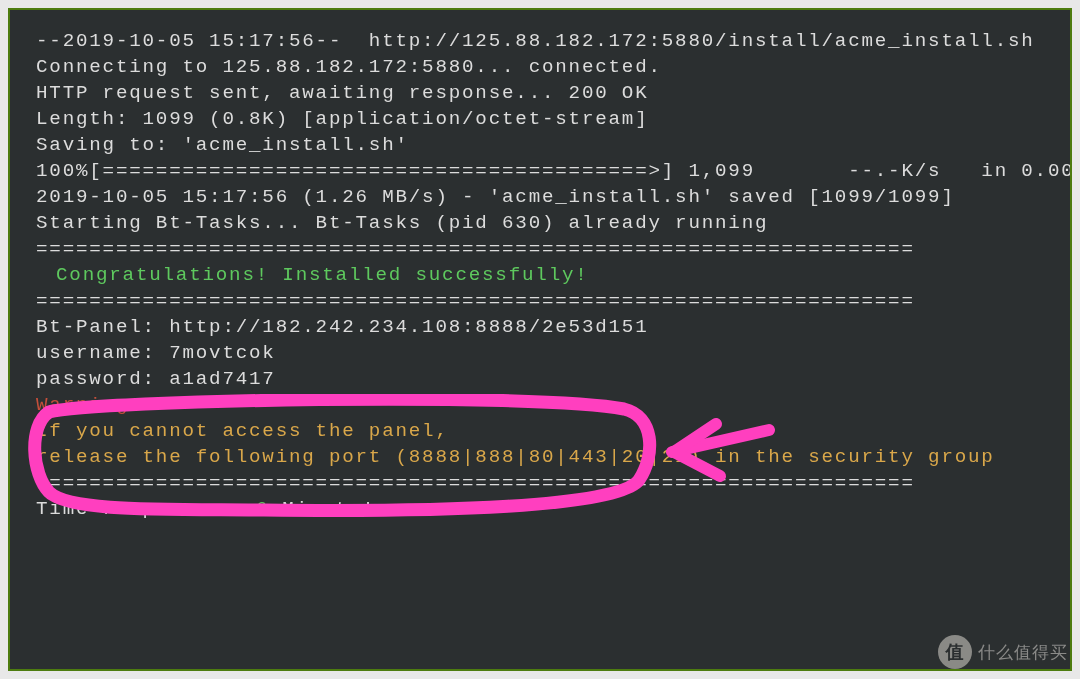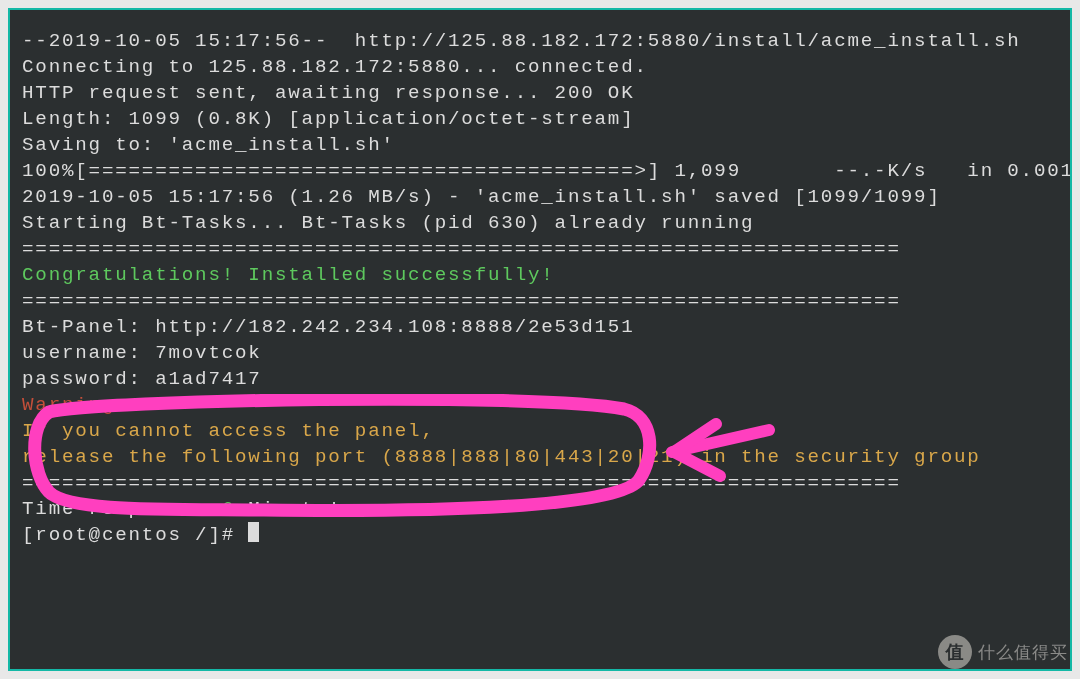--- a/index.html
+++ b/index.html
@@ -11,33 +11,33 @@
       font-family: 'Courier New', Courier, monospace;
       position: relative;
     }
     .terminal-frame {
       position: absolute;
       top: 8px;
       left: 8px;
       right: 8px;
       bottom: 8px;
       background: #2b2f30;
-      border: 2px solid #14b8a6;
-      padding: 18px 12px;
+      border: 2px solid #4d7c0f;
+      padding: 18px 26px;
       overflow: hidden;
     }
     .term-line {
       color: #dcdcdc;
       font-size: 19.2px;
       line-height: 26px;
       letter-spacing: 1.8px;
       white-space: pre;
       font-weight: 400;
     }
-    .green { color: #5ec95e; }
+    .green { color: #5ec95e; margin-left: 20px; }
     .orange { color: #d9a74a; }
     .warn { color: #c44f3a; }
     .cursor {
       display: inline-block;
       width: 11px;
       height: 20px;
       background: #dcdcdc;
       vertical-align: -2px;
     }
     .annotation {
@@ -92,21 +92,20 @@
   <div class="term-line green">Congratulations! Installed successfully!</div>
   <div class="term-line">==================================================================</div>
   <div class="term-line">Bt-Panel: http://182.242.234.108:8888/2e53d151</div>
   <div class="term-line">username: 7movtcok</div>
   <div class="term-line">password: a1ad7417</div>
   <div class="term-line warn">Warning:</div>
   <div class="term-line orange">If you cannot access the panel,</div>
   <div class="term-line orange">release the following port (8888|888|80|443|20|21) in the security group</div>
   <div class="term-line">==================================================================</div>
   <div class="term-line"><span>Time response: </span><span class="green">6</span><span> Minute!</span></div>
-  <div class="term-line"><span>[root@centos /]# </span><span class="cursor"></span></div>
 
   <svg class="annotation" viewBox="0 0 770 130">
     <path d="M 35 18 
              C 80 6, 520 -2, 610 15
              C 640 22, 642 60, 625 86
              C 605 114, 420 118, 250 116
              C 150 115, 55 118, 35 98
              C 18 80, 14 32, 35 18 Z" fill="none" stroke="#ff3fbf" stroke-width="13" stroke-linejoin="round" stroke-linecap="round"></path>
     <path d="M 755 36 L 658 58" fill="none" stroke="#ff3fbf" stroke-width="12" stroke-linecap="round"></path>
     <path d="M 660 58 L 702 30 M 660 58 L 706 82" fill="none" stroke="#ff3fbf" stroke-width="12" stroke-linecap="round"></path>

